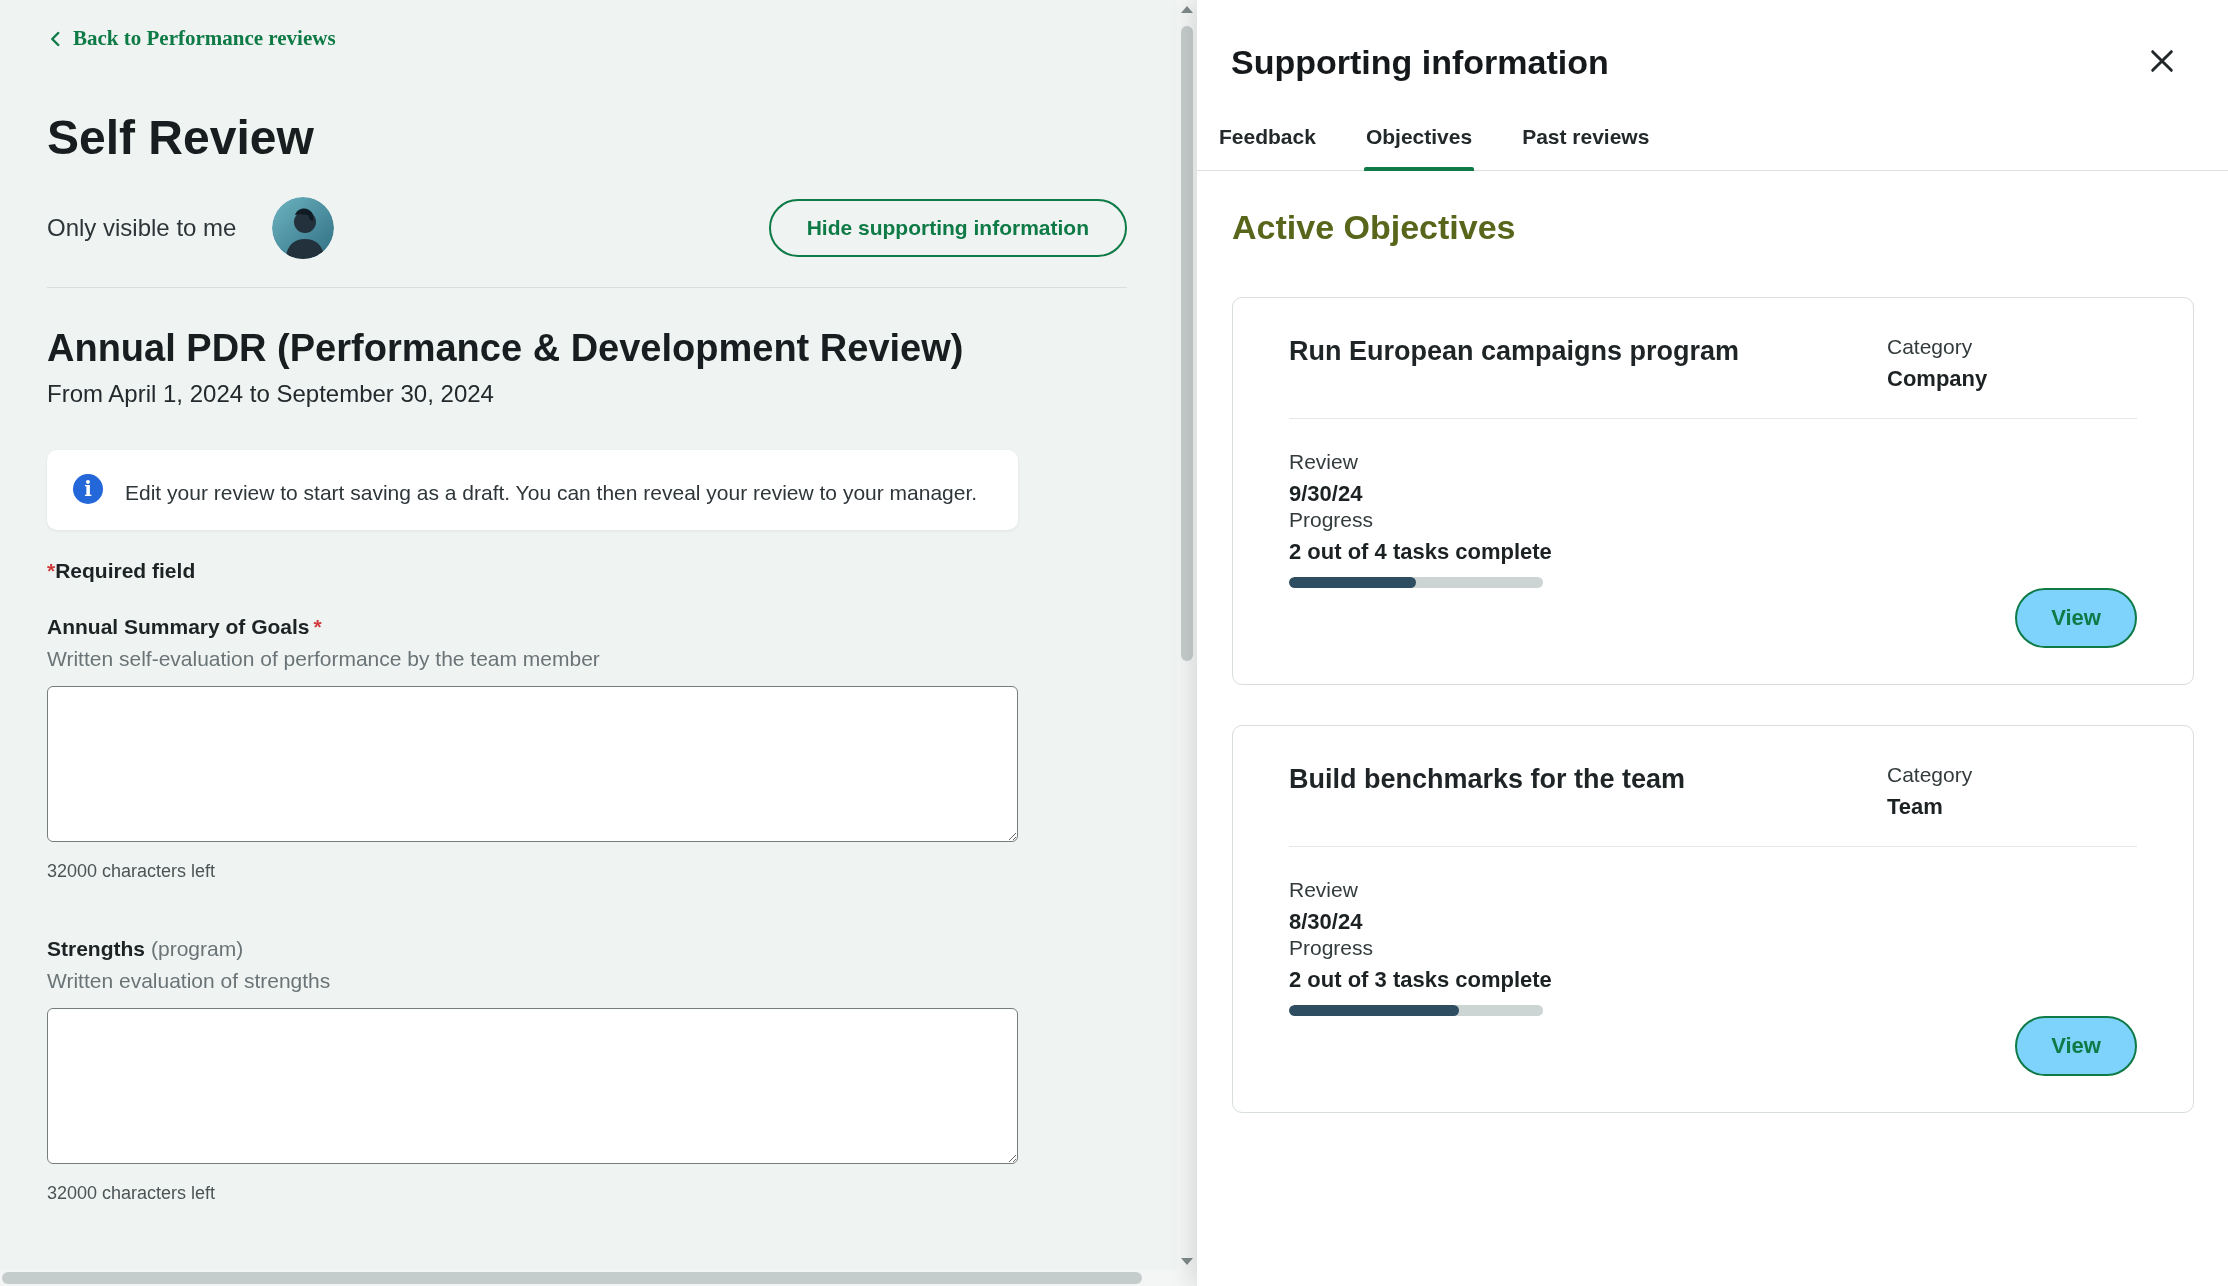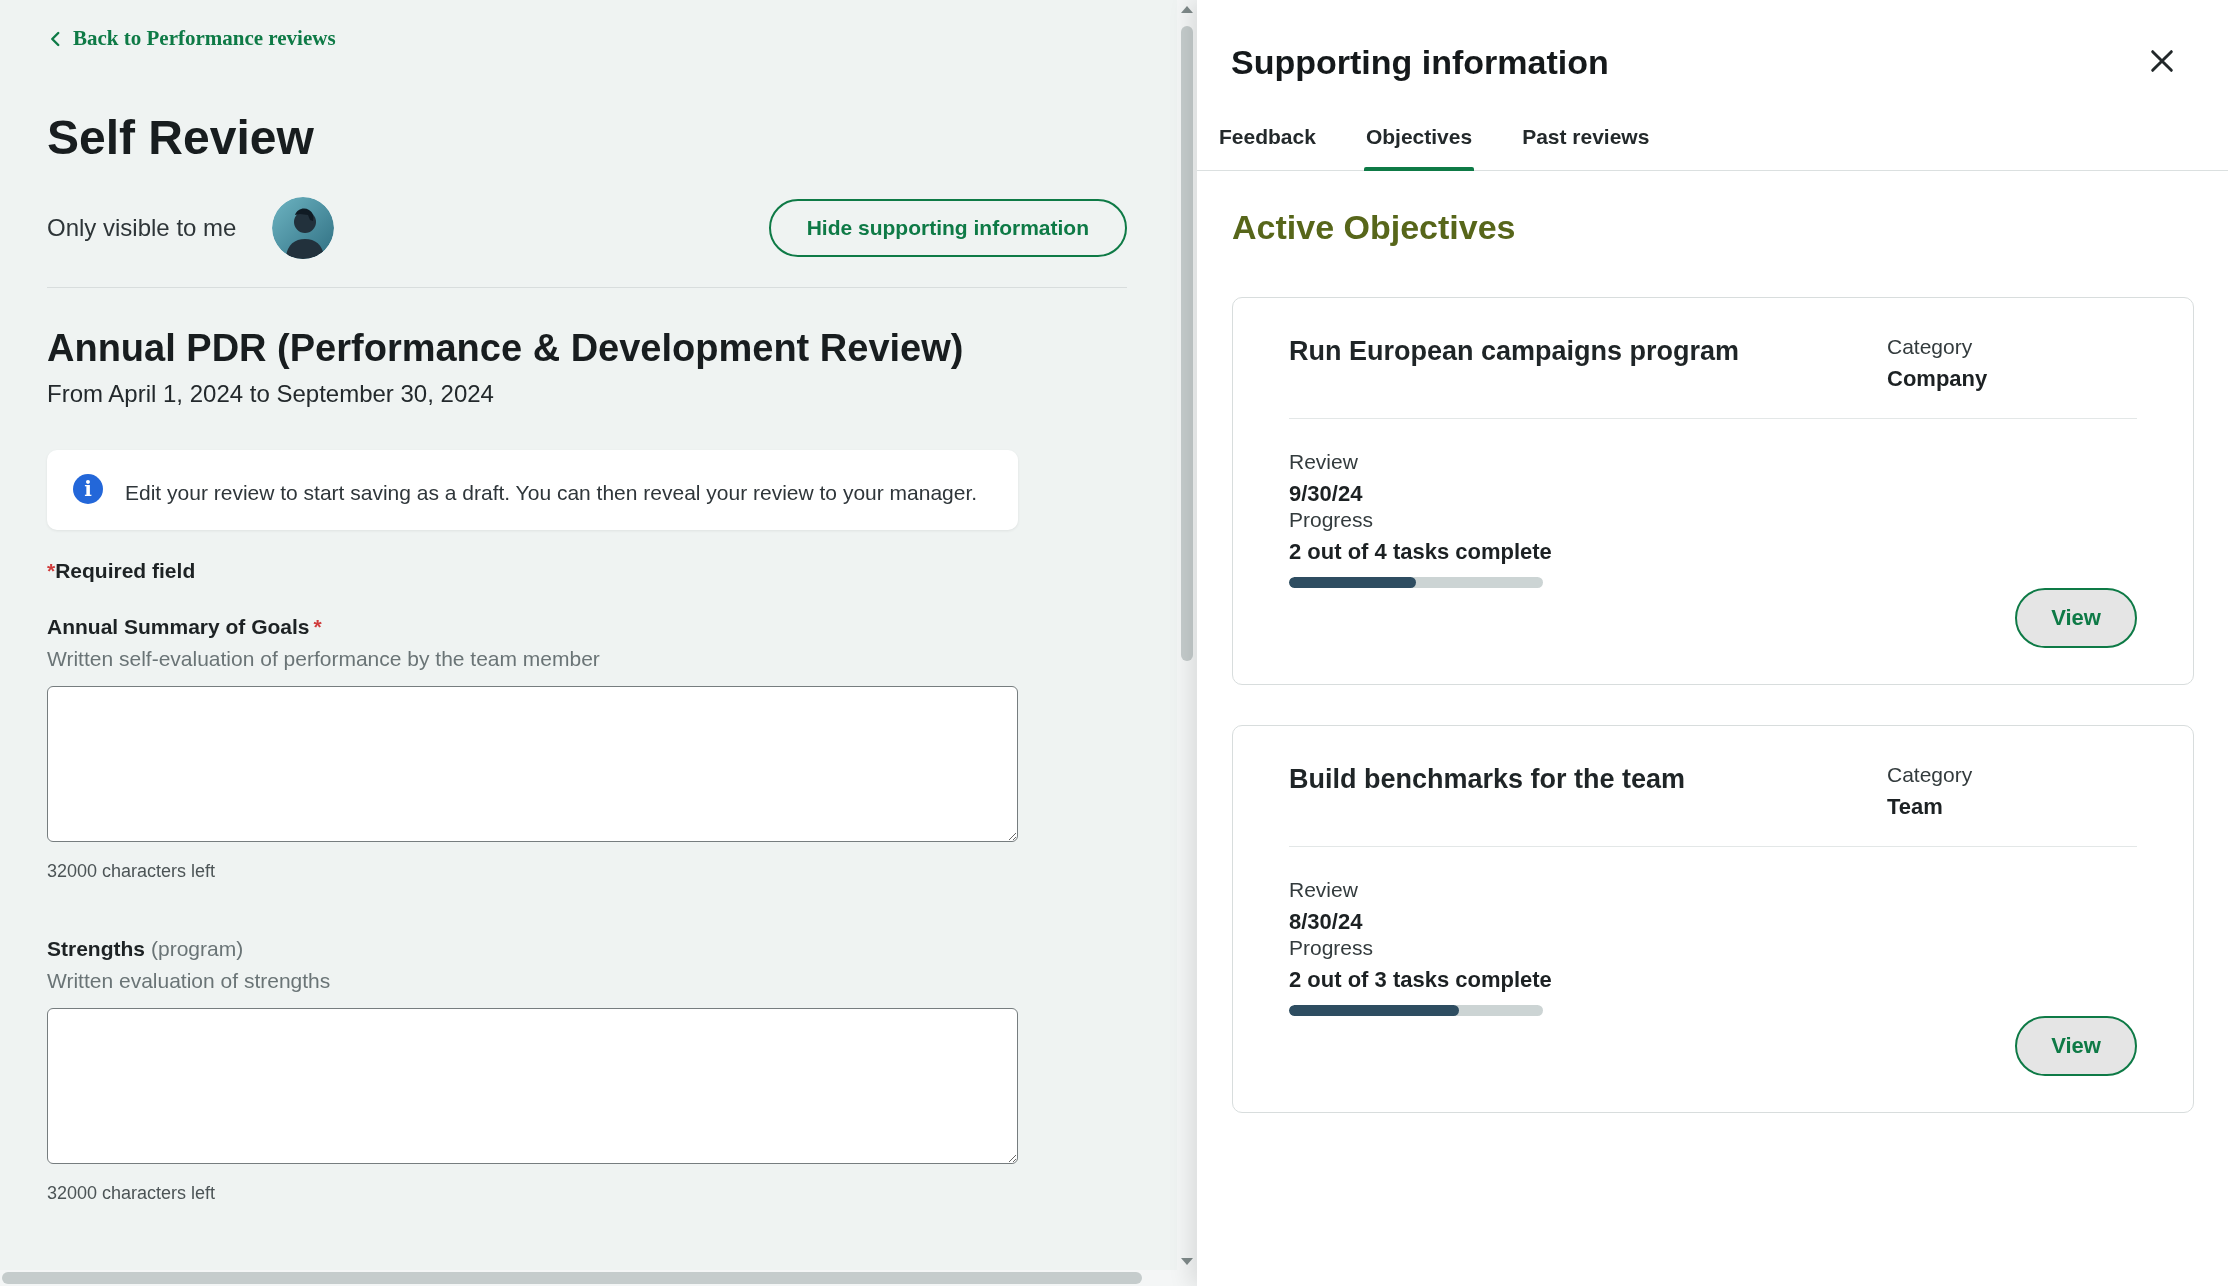--- a/index.html
+++ b/index.html
@@ -109,21 +109,21 @@
   .obj-cat{width:250px;flex:none;}
   .lbl{font-size:21px;line-height:26px;color:#333b3d;}
   .val{margin-top:6px;font-size:22px;line-height:26px;font-weight:700;color:#1c2123;}
   .obj-divider{border:none;border-top:1px solid #e3e7e7;margin:26px 0 0;}
   .obj-bottom{display:flex;margin-top:30px;align-items:flex-start;flex-direction:column;}
   .col-review{width:200px;flex:none;}
   .col-progress{width:330px;flex:none;}
   .bar{margin-top:12px;width:254px;height:11px;border-radius:6px;background:var(--track);overflow:hidden;}
   .fill{height:100%;background:var(--slate);border-radius:6px;}
   .view-btn{margin-left:auto;align-self:center;height:60px;min-width:122px;padding:0 30px;
-    border:2px solid var(--green);border-radius:32px;background:#e5e5e5;color:var(--green);
+    border:2px solid var(--green);border-radius:32px;background:#7dd3fc;color:var(--green);
     font-size:22px;font-weight:700;font-family:inherit;cursor:pointer;}
 </style>
 </head>
 <body>
 
 <div class="root">
 
   <section class="left-panel">
     <div class="left-content">
 

